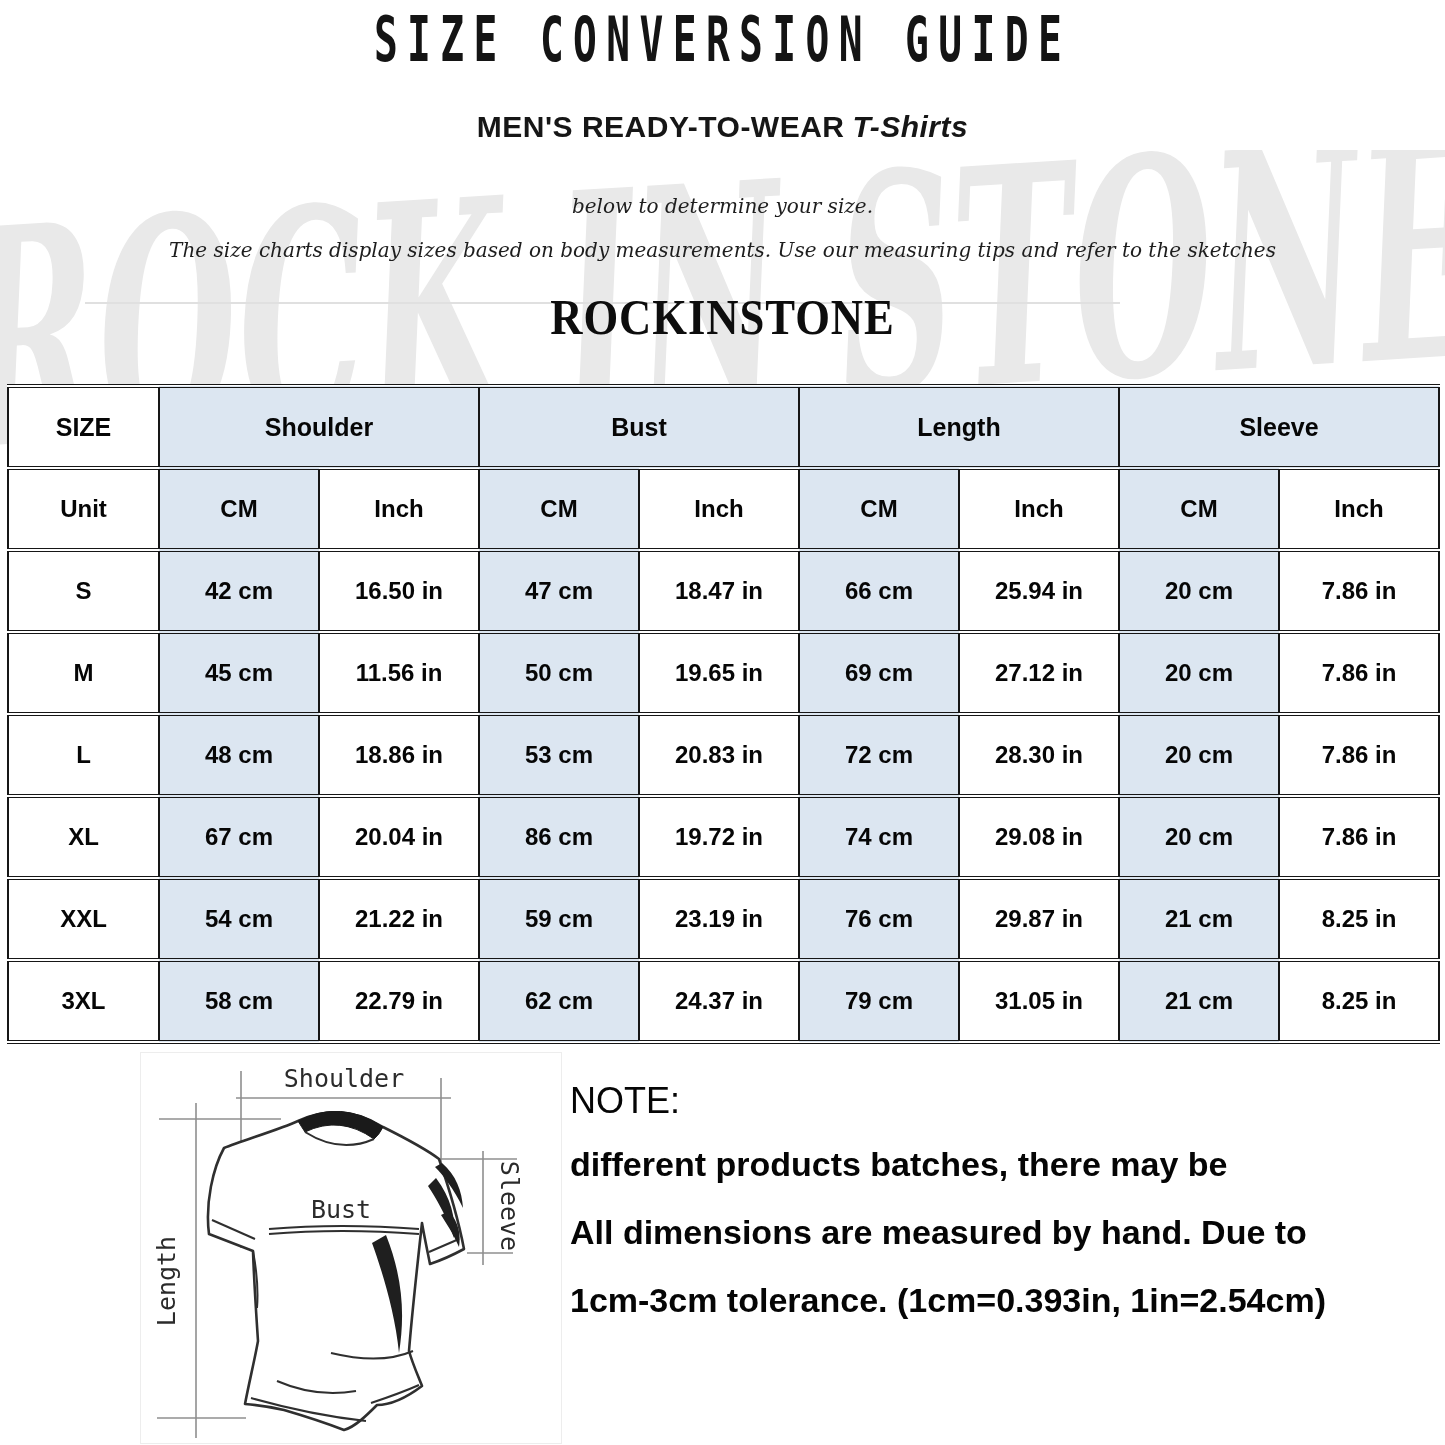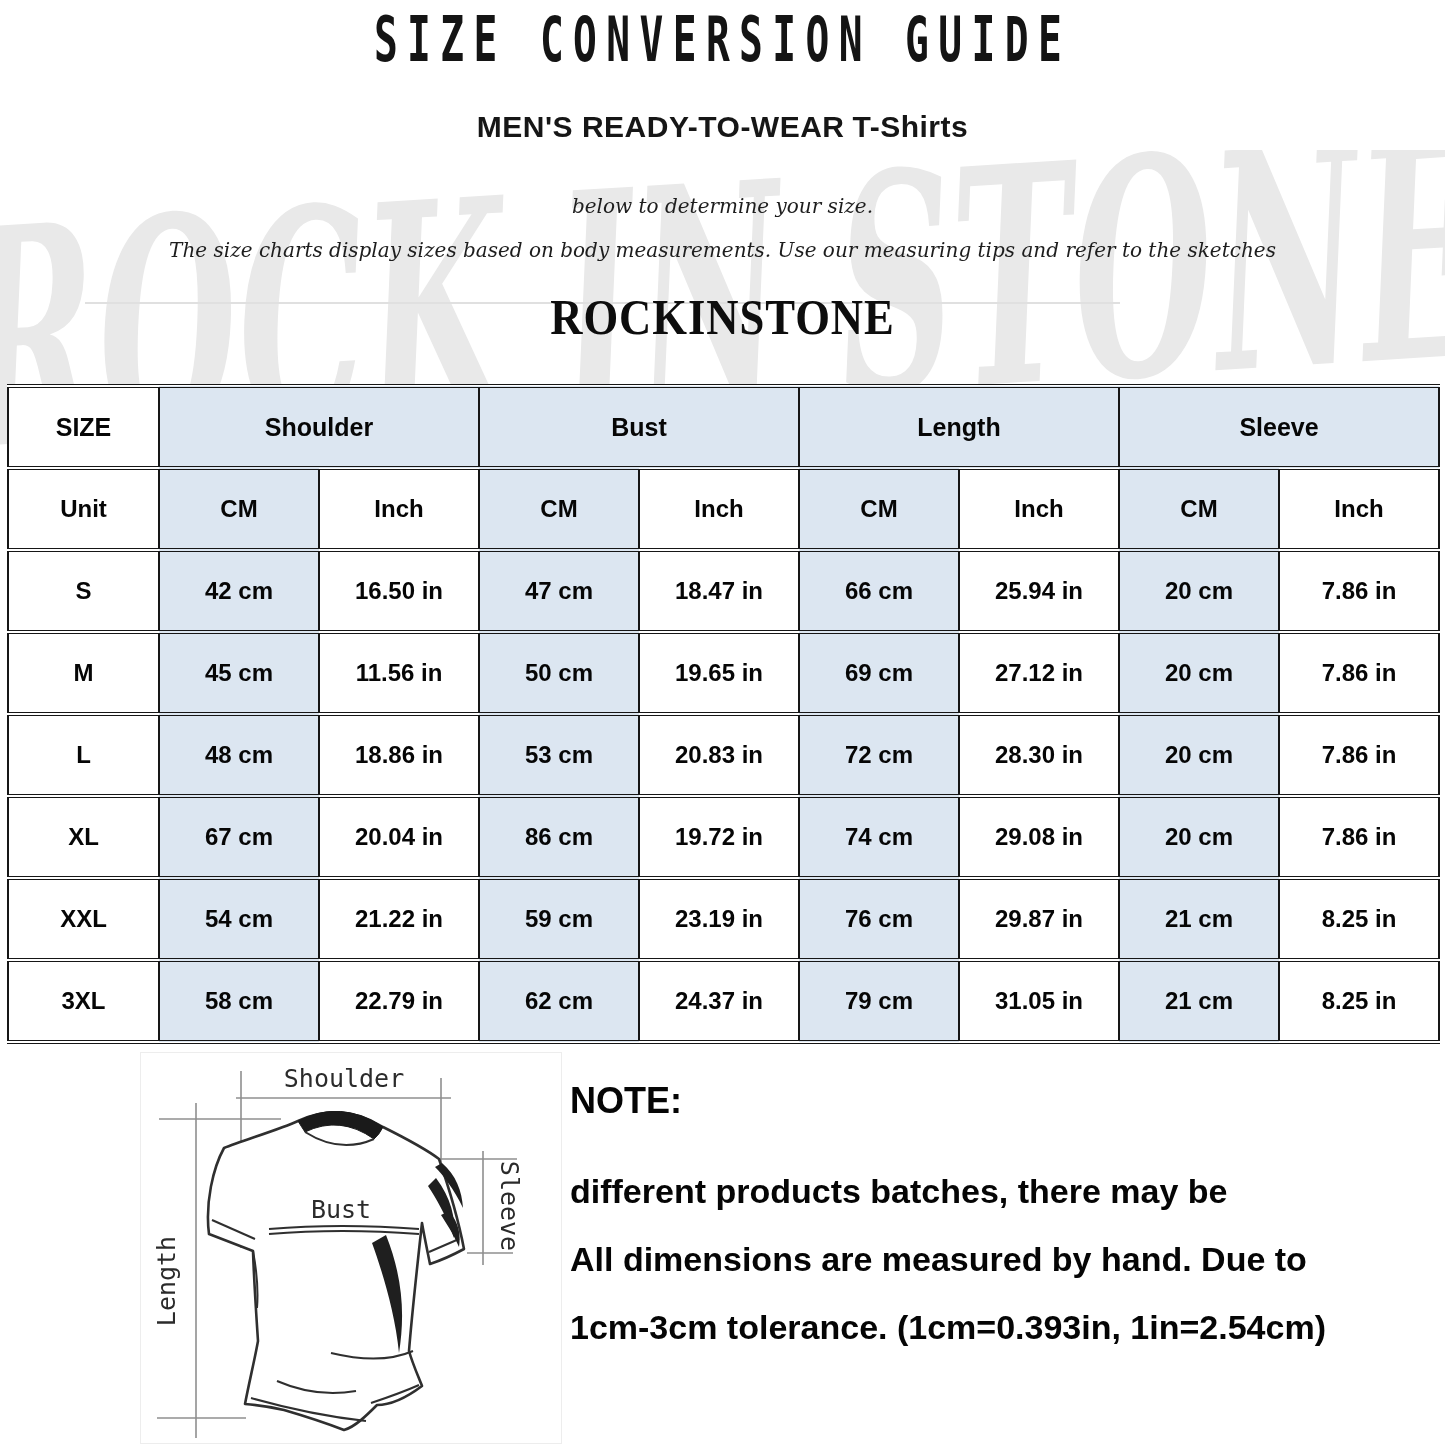--- a/index.html
+++ b/index.html
@@ -10,21 +10,21 @@
   .watermark{position:absolute;top:150px;left:-70px;width:1590px;height:340px;
              pointer-events:none;z-index:0;}
 
   
   .title{position:absolute;top:4px;left:0;width:1445px;text-align:center;
          font-family:"DejaVu Sans Mono",monospace;font-weight:bold;font-size:55px;
          letter-spacing:13px;transform:scale(0.72,1.12);transform-origin:center top;
          white-space:nowrap;z-index:2;margin:0;color:#141414;}
   .subtitle{position:absolute;top:110px;left:0;width:1445px;text-align:center;
             font-size:30px;font-weight:bold;letter-spacing:0.5px;z-index:2;color:#161616;}
-  .subtitle .sub2{margin-left:8px;}
+  .subtitle .sub2{margin-left:8px;font-style:italic;}
   .desc{position:absolute;top:184px;left:0;width:1445px;text-align:center;
         font-family:"DejaVu Serif",serif;font-style:italic;font-size:20px;
         line-height:44px;color:#1d1d1d;z-index:2;}
   .brand-underline{position:absolute;top:302px;left:85px;width:1035px;height:2px;
                    background:#e0e0e0;z-index:1;}
   .brand{position:absolute;top:288px;left:0;width:1445px;text-align:center;
          font-family:"Liberation Serif",serif;font-weight:bold;font-size:47px;
          letter-spacing:1px;transform:scale(0.95,1.08);transform-origin:center top;
          z-index:2;color:#0d0d0d;}
 
@@ -39,21 +39,21 @@
   td.white{background:#ffffff;}
   tr.group-row td{font-size:25px;}
 
   
   .diagram{position:absolute;left:140px;top:1052px;width:420px;height:390px;
            border:1px solid #ededed;z-index:2;}
   .diagram svg{display:block;}
 
   
   .note{position:absolute;left:570px;top:1078px;width:820px;z-index:2;}
-  .note-heading{font-size:36px;font-weight:bold;line-height:46px;margin-bottom:33px;color:#050505;}
+  .note-heading{font-size:36px;font-weight:normal;line-height:46px;margin-bottom:6px;color:#050505;}
   .note-line{font-size:34px;font-weight:bold;line-height:68px;white-space:nowrap;color:#050505;}
 </style>
 </head>
 <body>
 
 <div>
 
   <div class="watermark">
     <svg width="1590" height="340" viewBox="0 0 1590 340">
       <text x="795" y="250" text-anchor="middle" textLength="1520" lengthAdjust="spacingAndGlyphs" font-family="DejaVu Serif, serif" font-style="italic" font-weight="bold" font-size="300" fill="#e9e9e9" transform="rotate(-3.5 795 170)">ROCK IN STONE</text>

